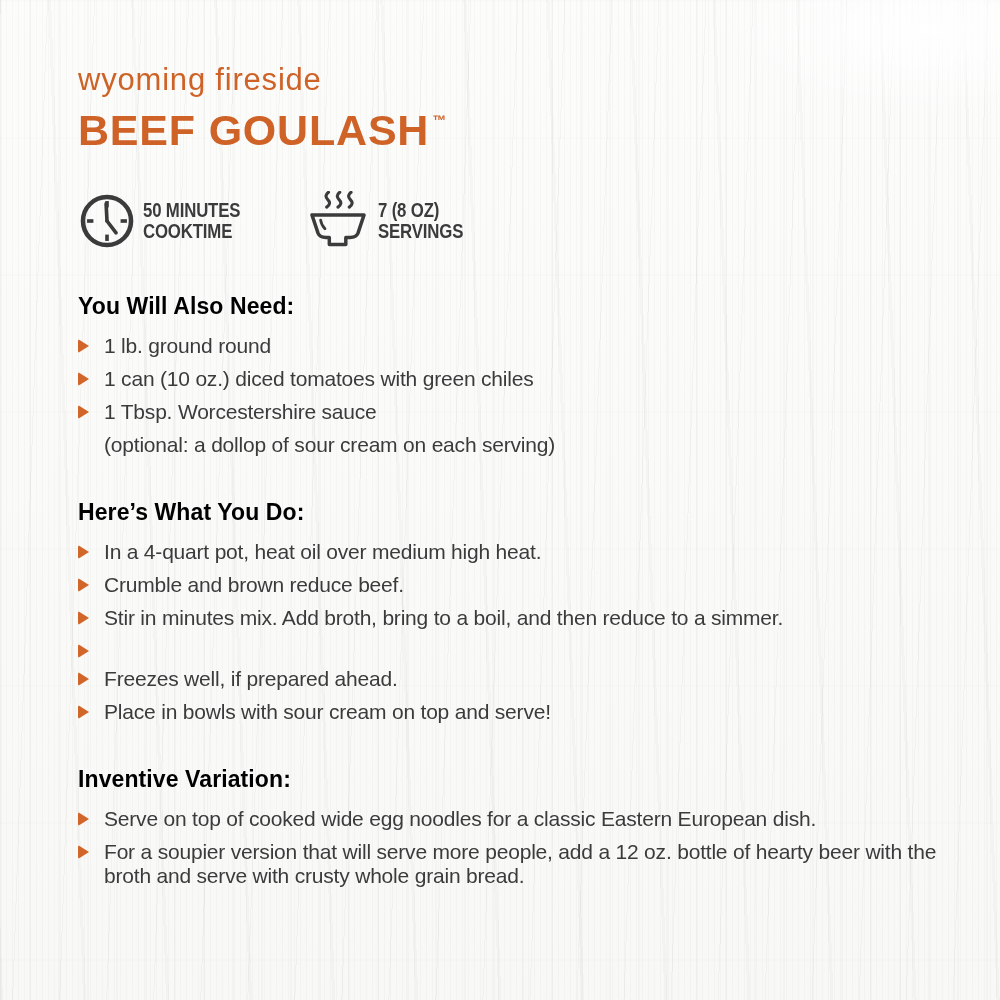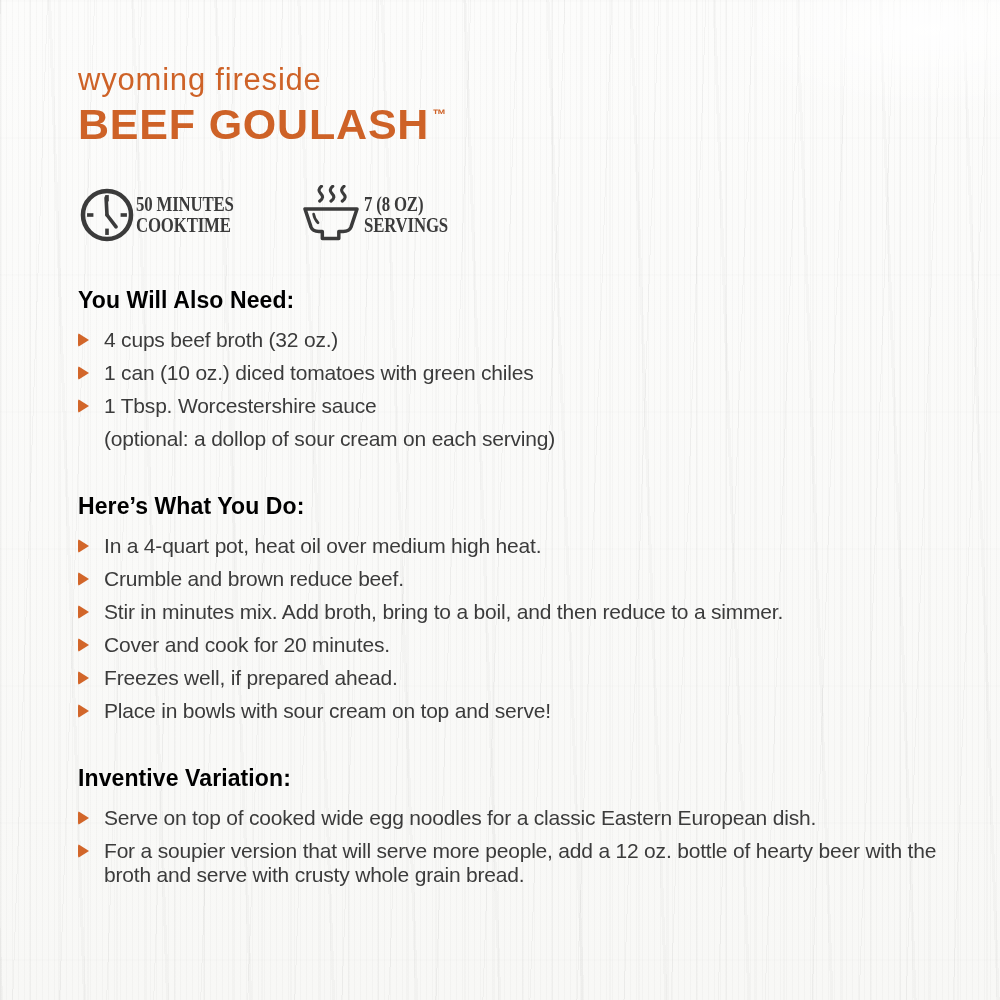--- a/index.html
+++ b/index.html
@@ -16,27 +16,27 @@
       repeating-linear-gradient(180deg, rgba(120,120,120,0.016) 0px, rgba(120,120,120,0.016) 2px, rgba(0,0,0,0) 2px, rgba(0,0,0,0) 137px),
       linear-gradient(180deg, #fcfcfb 0%, #f8f8f6 100%);
     position:relative;
   }
   .content { position:absolute; left:78px; top:63px; width:886px; }
 
   .subtitle {
     color:#CE6227; font-size:31px; line-height:33px; letter-spacing:0.8px; font-weight:normal;
   }
   .title {
-    color:#CE6227; font-size:43px; line-height:44px; font-weight:bold; letter-spacing:0.8px; margin-top:6px;
+    color:#CE6227; font-size:43px; line-height:44px; font-weight:bold; letter-spacing:0.8px; margin-top:12px;
     white-space:nowrap;
   }
   .tm { font-size:14px; font-weight:bold; position:relative; top:-20px; left:3px; letter-spacing:0; }
 
   .info-row { margin-top:29px; display:flex; align-items:center; gap:46px; }
-  .info-group { display:flex; align-items:center; gap:0;font-family:Liberation Serif, serif; }
+  .info-group { display:flex; align-items:center; gap:7px; }
   .info-icon { flex:0 0 auto; display:block; }
   .info-text {
     font-weight:bold; font-size:20px; line-height:21px; color:#3B3B3B;
     letter-spacing:-0.2px; white-space:nowrap;
     transform:scaleX(0.84); transform-origin:0 50%;
   }
 
   .section { margin-top:42px; }
   .section-title {
     font-size:23px; line-height:26px; font-weight:bold; color:#000000; letter-spacing:0.1px;
@@ -95,21 +95,21 @@
         <div>SERVINGS</div>
       </div>
     </div>
   </div>
 
   <div class="section">
     <div class="section-title">You Will Also Need:</div>
     <ul>
       <li>
           <span class="bullet"></span>
-          <span>4 cups beef broth (32 oz.)</span>
+          <span>1 lb. ground round</span>
         </li>
       <li>
           <span class="bullet"></span>
           <span>1 can (10 oz.) diced tomatoes with green chiles</span>
         </li>
       <li>
           <span class="bullet"></span>
           <span>1 Tbsp. Worcestershire sauce</span>
         </li>
     </ul>
@@ -126,21 +126,20 @@
       <li>
           <span class="bullet"></span>
           <span>Crumble and brown reduce beef.</span>
         </li>
       <li>
           <span class="bullet"></span>
           <span>Stir in minutes mix. Add broth, bring to a boil, and then reduce to a simmer.</span>
         </li>
       <li>
           <span class="bullet"></span>
-          <span>Cover and cook for 20 minutes.</span>
         </li>
       <li>
           <span class="bullet"></span>
           <span>Freezes well, if prepared ahead.</span>
         </li>
       <li>
           <span class="bullet"></span>
           <span>Place in bowls with sour cream on top and serve!</span>
         </li>
     </ul>

